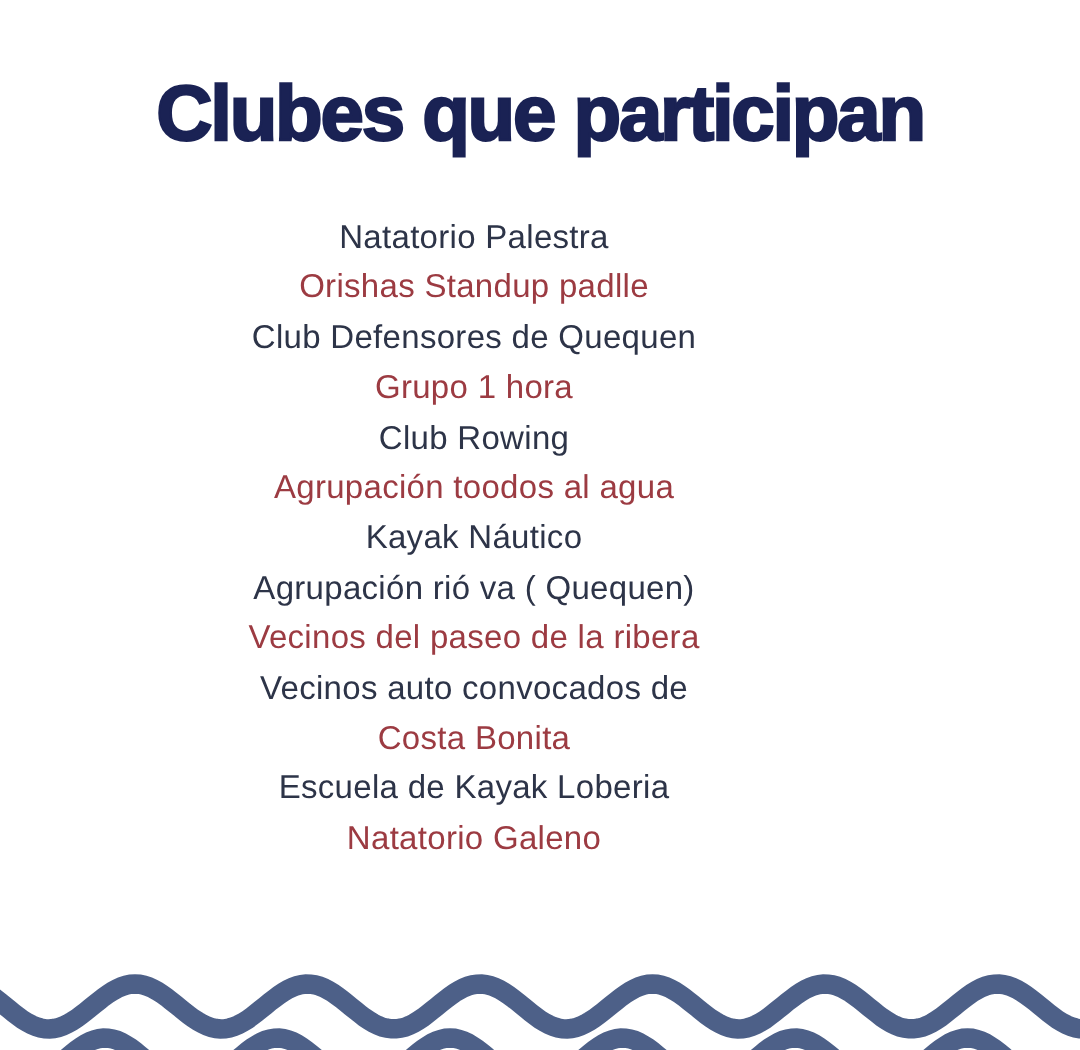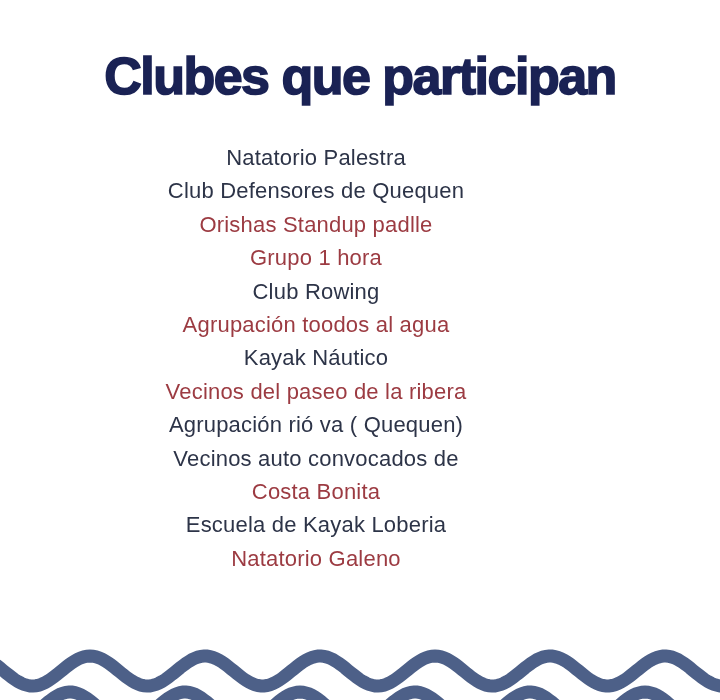--- a/index.html
+++ b/index.html
@@ -61,28 +61,28 @@
 </style>
 </head>
 <body style="--bg: #ffffff; --title-color: #1a2254; --club-primary: #2d3448; --club-accent: #9c3b42;">
 
 <div class="poster">
 
   <h1 class="title">Clubes que participan</h1>
 
   <ul class="club-list">
       <li class="club primary">Natatorio Palestra</li>
+      <li class="club accent">Orishas Standup padlle</li>
       <li class="club primary">Club Defensores de Quequen</li>
-      <li class="club accent">Orishas Standup padlle</li>
       <li class="club accent">Grupo 1 hora</li>
       <li class="club primary">Club Rowing</li>
       <li class="club accent">Agrupación toodos al agua</li>
       <li class="club primary">Kayak Náutico</li>
+      <li class="club primary">Agrupación rió va ( Quequen)</li>
       <li class="club accent">Vecinos del paseo de la ribera</li>
-      <li class="club primary">Agrupación rió va ( Quequen)</li>
       <li class="club primary">Vecinos auto convocados de</li>
       <li class="club accent">Costa Bonita</li>
       <li class="club primary">Escuela de Kayak Loberia</li>
       <li class="club accent">Natatorio Galeno</li>
     </ul>
 
   <svg class="waves" width="720" height="80" viewBox="0 620 720 80" xmlns="http://www.w3.org/2000/svg">
     <polyline id="wave-top" fill="none" stroke-width="13" points="-12,659.6 -9,661.4 -6,663.4 -3,665.6 0,667.9 3,670.4 6,672.8 9,675.2 12,677.5 15,679.7 18,681.5 21,683.1 24,684.4 27,685.3 30,685.9 33,686.0 36,685.7 39,685.1 42,684.0 45,682.6 48,680.9 51,679.0 54,676.8 57,674.5 60,672.0 63,669.6 66,667.2 69,664.8 72,662.7 75,660.8 78,659.1 81,657.8 84,656.8 87,656.2 90,656.0 93,656.2 96,656.8 99,657.8 102,659.1 105,660.8 108,662.7 111,664.8 114,667.2 117,669.6 120,672.0 123,674.5 126,676.8 129,679.0 132,680.9 135,682.6 138,684.0 141,685.1 144,685.7 147,686.0 150,685.9 153,685.3 156,684.4 159,683.1 162,681.5 165,679.7 168,677.5 171,675.2 174,672.8 177,670.4 180,667.9 183,665.6 186,663.4 189,661.4 192,659.6 195,658.2 198,657.1 201,656.4 204,656.0 207,656.1 210,656.6 213,657.4 216,658.6 219,660.2 222,662.0 225,664.1 228,666.4 231,668.8 234,671.2 237,673.6 240,676.0 243,678.3 246,680.3 249,682.1 252,683.6 255,684.8 258,685.5 261,685.9 264,685.9 267,685.5 270,684.8 273,683.6 276,682.1 279,680.3 282,678.3 285,676.0 288,673.6 291,671.2 294,668.8 297,666.4 300,664.1 303,662.0 306,660.2 309,658.6 312,657.4 315,656.6 318,656.1 321,656.0 324,656.4 327,657.1 330,658.2 333,659.6 336,661.4 339,663.4 342,665.6 345,667.9 348,670.4 351,672.8 354,675.2 357,677.5 360,679.7 363,681.5 366,683.1 369,684.4 372,685.3 375,685.9 378,686.0 381,685.7 384,685.1 387,684.0 390,682.6 393,680.9 396,679.0 399,676.8 402,674.5 405,672.0 408,669.6 411,667.2 414,664.8 417,662.7 420,660.8 423,659.1 426,657.8 429,656.8 432,656.2 435,656.0 438,656.2 441,656.8 444,657.8 447,659.1 450,660.8 453,662.7 456,664.8 459,667.2 462,669.6 465,672.0 468,674.5 471,676.8 474,679.0 477,680.9 480,682.6 483,684.0 486,685.1 489,685.7 492,686.0 495,685.9 498,685.3 501,684.4 504,683.1 507,681.5 510,679.7 513,677.5 516,675.2 519,672.8 522,670.4 525,667.9 528,665.6 531,663.4 534,661.4 537,659.6 540,658.2 543,657.1 546,656.4 549,656.0 552,656.1 555,656.6 558,657.4 561,658.6 564,660.2 567,662.0 570,664.1 573,666.4 576,668.8 579,671.2 582,673.6 585,676.0 588,678.3 591,680.3 594,682.1 597,683.6 600,684.8 603,685.5 606,685.9 609,685.9 612,685.5 615,684.8 618,683.6 621,682.1 624,680.3 627,678.3 630,676.0 633,673.6 636,671.2 639,668.8 642,666.4 645,664.1 648,662.0 651,660.2 654,658.6 657,657.4 660,656.6 663,656.1 666,656.0 669,656.4 672,657.1 675,658.2 678,659.6 681,661.4 684,663.4 687,665.6 690,667.9 693,670.4 696,672.8 699,675.2 702,677.5 705,679.7 708,681.5 711,683.1 714,684.4 717,685.3 720,685.9 723,686.0 726,685.7 729,685.1 732,684.0" stroke="#4d6088"></polyline>
     <polyline id="wave-bottom" fill="none" stroke-width="13" points="-12,711.7 -9,714.2 -6,716.5 -3,718.6 0,720.4 3,721.9 6,723.0 9,723.7 12,724.0 15,723.9 18,723.3 21,722.3 24,720.9 27,719.2 30,717.2 33,715.0 36,712.5 39,710.0 42,707.3 45,704.7 48,702.2 51,699.9 54,697.7 57,695.9 60,694.3 63,693.2 66,692.4 69,692.0 72,692.1 75,692.6 78,693.5 81,694.8 84,696.5 87,698.4 90,700.6 93,703.1 96,705.6 99,708.2 102,710.8 105,713.4 108,715.7 111,717.9 114,719.8 117,721.4 120,722.7 123,723.5 126,723.9 129,723.9 132,723.5 135,722.7 138,721.4 141,719.8 144,717.9 147,715.7 150,713.4 153,710.8 156,708.2 159,705.6 162,703.1 165,700.6 168,698.4 171,696.5 174,694.8 177,693.5 180,692.6 183,692.1 186,692.0 189,692.4 192,693.2 195,694.3 198,695.9 201,697.7 204,699.9 207,702.2 210,704.7 213,707.3 216,710.0 219,712.5 222,715.0 225,717.2 228,719.2 231,720.9 234,722.3 237,723.3 240,723.9 243,724.0 246,723.7 249,723.0 252,721.9 255,720.4 258,718.6 261,716.5 264,714.2 267,711.7 270,709.1 273,706.5 276,703.9 279,701.4 282,699.1 285,697.1 288,695.3 291,693.9 294,692.9 297,692.2 300,692.0 303,692.2 306,692.9 309,693.9 312,695.3 315,697.1 318,699.1 321,701.4 324,703.9 327,706.5 330,709.1 333,711.7 336,714.2 339,716.5 342,718.6 345,720.4 348,721.9 351,723.0 354,723.7 357,724.0 360,723.9 363,723.3 366,722.3 369,720.9 372,719.2 375,717.2 378,715.0 381,712.5 384,710.0 387,707.3 390,704.7 393,702.2 396,699.9 399,697.7 402,695.9 405,694.3 408,693.2 411,692.4 414,692.0 417,692.1 420,692.6 423,693.5 426,694.8 429,696.5 432,698.4 435,700.6 438,703.1 441,705.6 444,708.2 447,710.8 450,713.4 453,715.7 456,717.9 459,719.8 462,721.4 465,722.7 468,723.5 471,723.9 474,723.9 477,723.5 480,722.7 483,721.4 486,719.8 489,717.9 492,715.7 495,713.4 498,710.8 501,708.2 504,705.6 507,703.1 510,700.6 513,698.4 516,696.5 519,694.8 522,693.5 525,692.6 528,692.1 531,692.0 534,692.4 537,693.2 540,694.3 543,695.9 546,697.7 549,699.9 552,702.2 555,704.7 558,707.3 561,710.0 564,712.5 567,715.0 570,717.2 573,719.2 576,720.9 579,722.3 582,723.3 585,723.9 588,724.0 591,723.7 594,723.0 597,721.9 600,720.4 603,718.6 606,716.5 609,714.2 612,711.7 615,709.1 618,706.5 621,703.9 624,701.4 627,699.1 630,697.1 633,695.3 636,693.9 639,692.9 642,692.2 645,692.0 648,692.2 651,692.9 654,693.9 657,695.3 660,697.1 663,699.1 666,701.4 669,703.9 672,706.5 675,709.1 678,711.7 681,714.2 684,716.5 687,718.6 690,720.4 693,721.9 696,723.0 699,723.7 702,724.0 705,723.9 708,723.3 711,722.3 714,720.9 717,719.2 720,717.2 723,715.0 726,712.5 729,710.0 732,707.3" stroke="#4d6088"></polyline>
   </svg>

